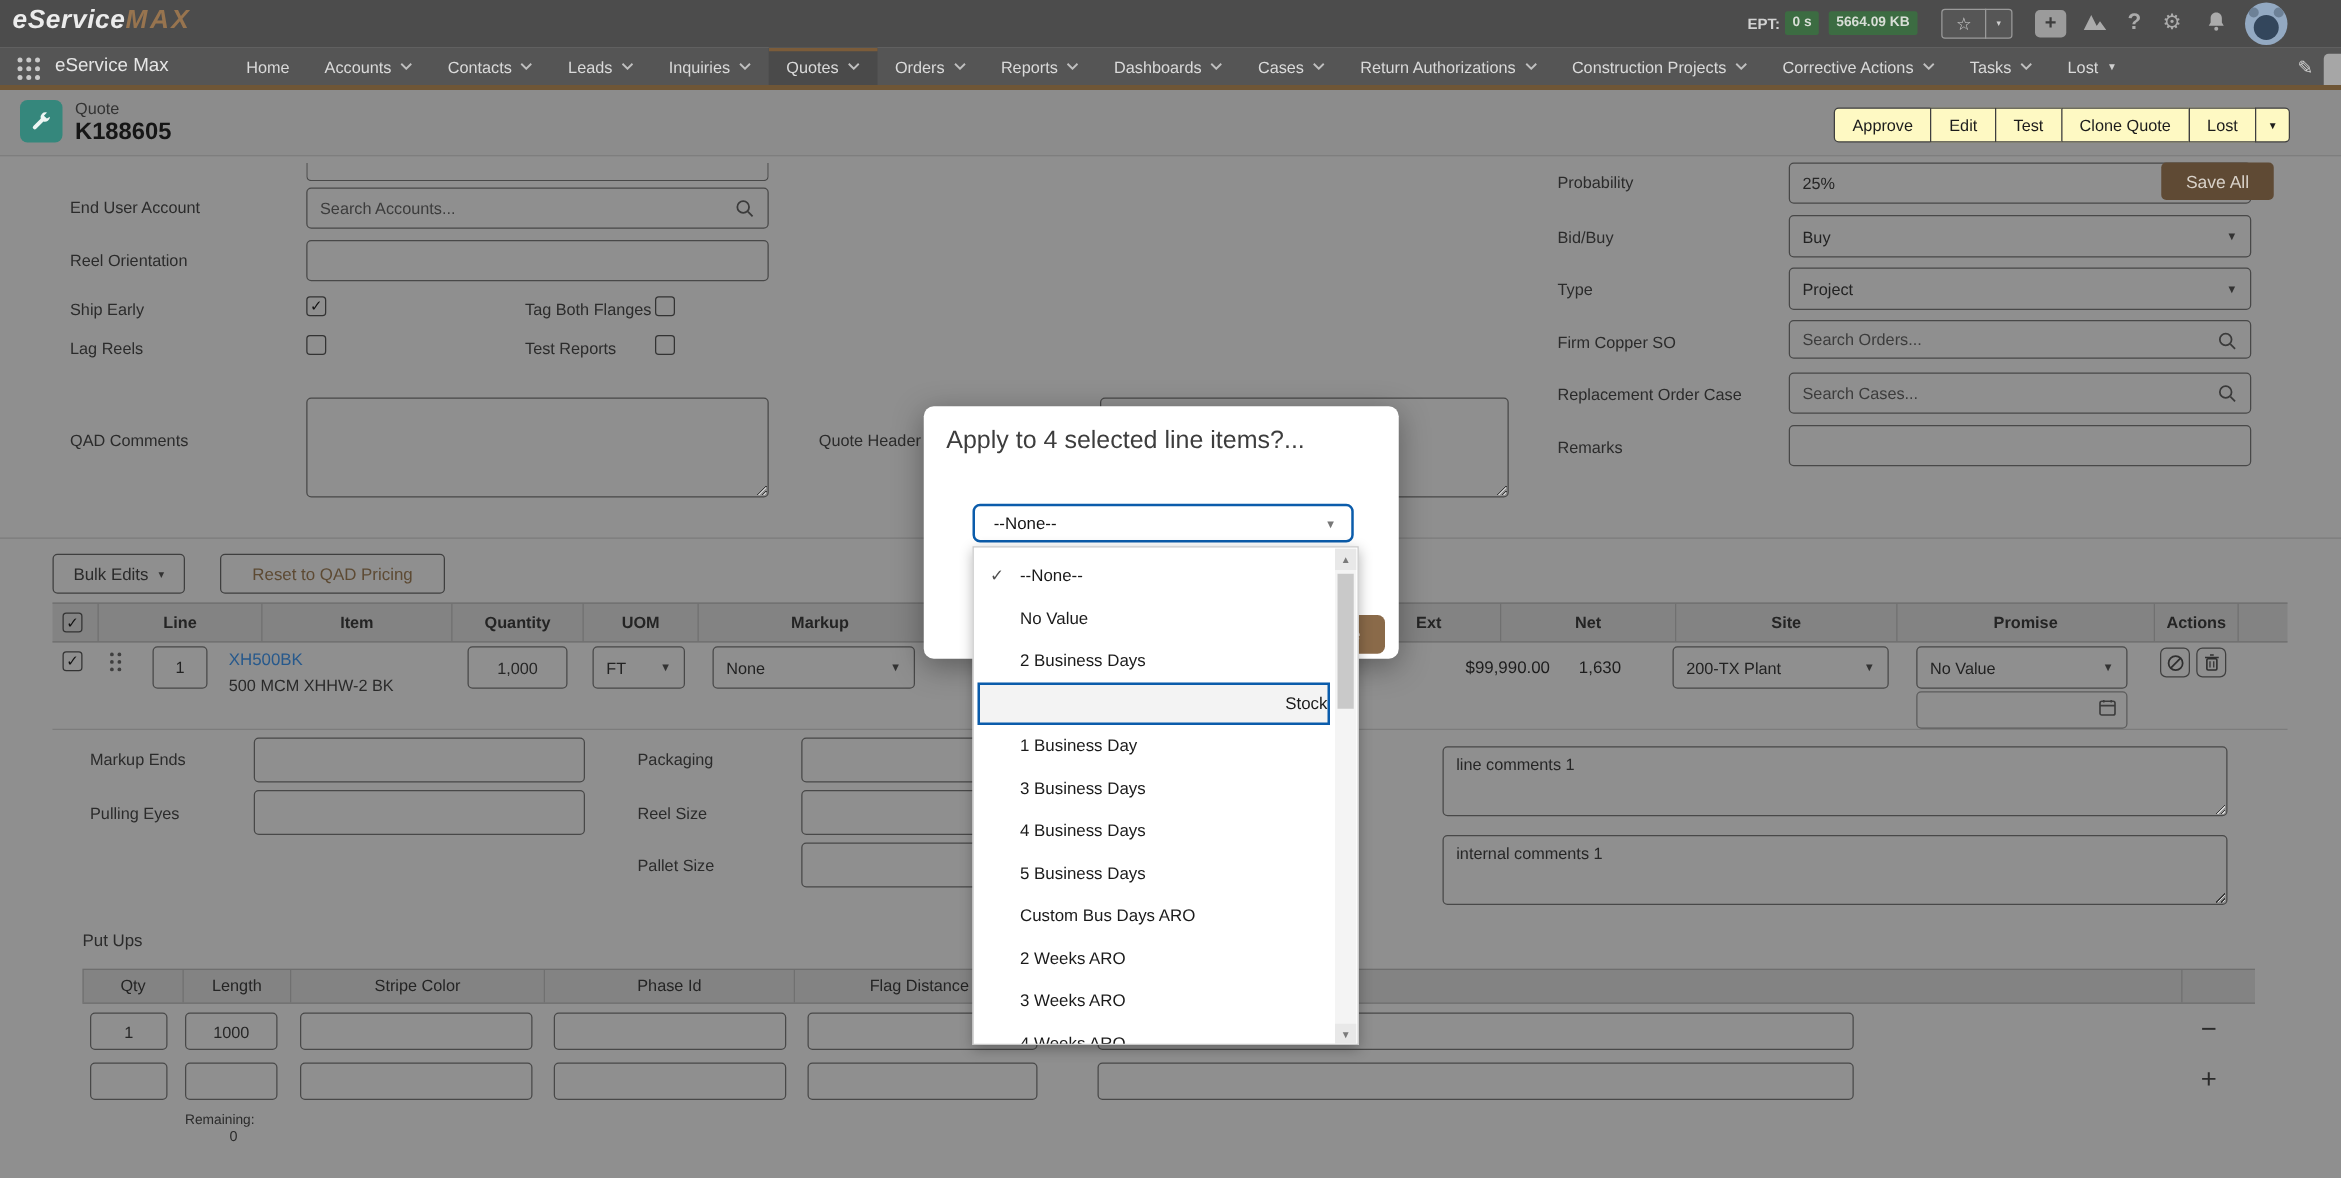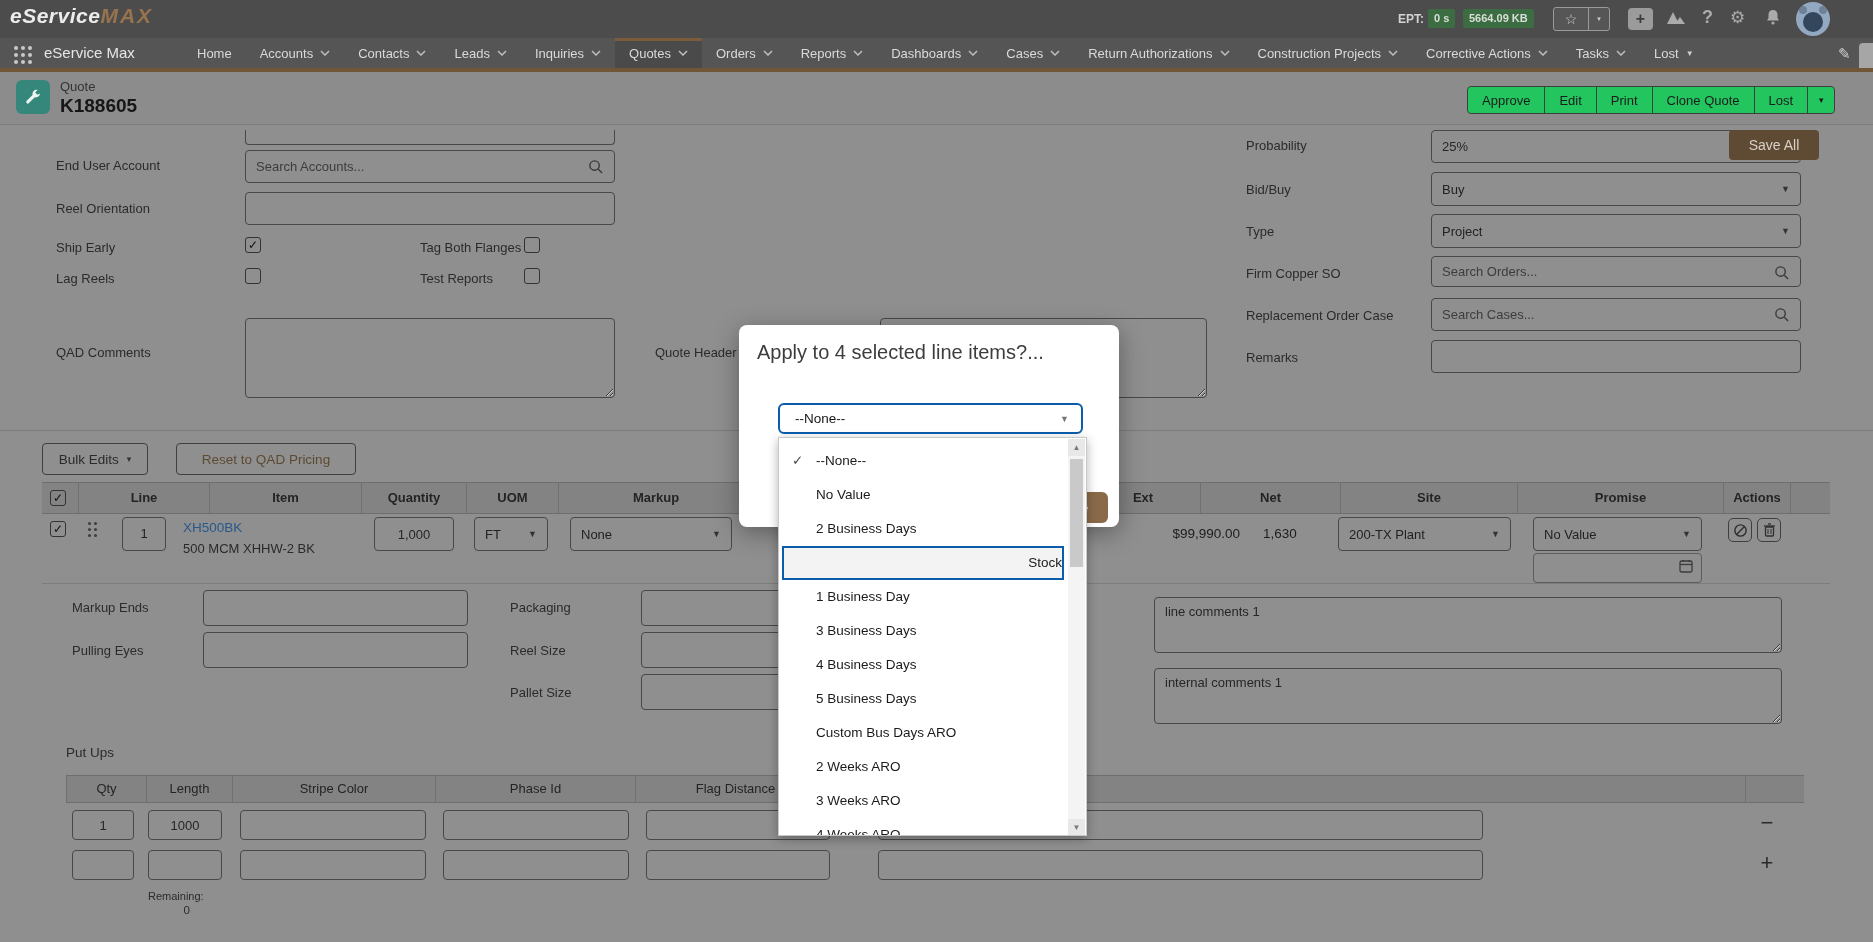--- a/index.html
+++ b/index.html
@@ -26,21 +26,21 @@
 .tab{display:flex;align-items:center;gap:7px;padding:0 14px;font-size:13px;color:#dadada;cursor:pointer}
 .tab.active{background:#4a4a4a;box-shadow:inset 0 3px 0 #7b5c3a}
 .tchev{display:flex;align-items:center}
 
 #brownbar{left:0;top:68px;width:1873px;height:4px;background:#6f5636}
 #recbar{left:0;top:72px;width:1873px;height:53px;background:#8c8c8c;border-bottom:1px solid #7e7e7e}
 #recicon{left:16px;top:80px;width:34px;height:34px;background:#35877c;border-radius:6px;display:flex;align-items:center;justify-content:center}
 .entlbl{left:60px;top:79px;font-size:13px;color:#333}
 .recnum{left:60px;top:95px;font-size:19px;font-weight:bold;color:#161616}
 #record-actions{left:1467px;top:86px;height:28px;display:flex}
-#record-actions .abtn{height:28px;padding:0 14px;font-size:13px;color:#1c1c1c;background:#22c55e;border:1px solid #3f3f3f;margin-left:-1px;font-family:inherit;cursor:pointer}
+#record-actions .abtn{height:28px;padding:0 14px;font-size:13px;color:#1c1c1c;background:#fef9c3;border:1px solid #3f3f3f;margin-left:-1px;font-family:inherit;cursor:pointer}
 #record-actions .abtn:first-child{border-radius:4px 0 0 4px;margin-left:0}
 #record-actions .caret{border-radius:0 4px 4px 0;padding:0 9px;font-size:8px}
 
 .lbl{position:absolute;font-size:13px;color:#2b2b2b;white-space:nowrap}
 .inp{position:absolute;border:1px solid #484848;border-radius:4px;background:transparent;color:#262626;font-size:13px;padding:0 10px;font-family:inherit;outline:none}
 .inp::placeholder{color:#3c3c3c;opacity:1}
 .ta{position:absolute;border:1px solid #484848;border-radius:4px;background:transparent;color:#262626;font-size:13px;padding:6px 10px;resize:both;font-family:inherit;outline:none}
 .sel{position:absolute;border:1px solid #484848;border-radius:4px;color:#222;font-size:13px;display:flex;align-items:center;justify-content:space-between;padding:0 10px;cursor:pointer}
 .car{font-size:9px;color:#333}
 .cb{position:absolute;width:16px;height:16px;border:1px solid #333;border-radius:3px;text-align:center;line-height:14px;font-size:12px;color:#111;cursor:pointer}
@@ -232,21 +232,21 @@
 <div class="abs" id="recicon">
     <svg width="18" height="18" viewBox="0 0 16 16">
       <path d="M14.2 4.8a3.6 3.6 0 0 1-4.6 3.4L4.4 13.4a1.4 1.4 0 0 1-2-2l5.2-5.2a3.6 3.6 0 0 1 4.5-4.4L9.9 4l2.1 2.1z" fill="#eef6f4"></path>
     </svg>
   </div>
 <span class="abs entlbl">Quote</span>
 <span class="abs recnum">K188605</span>
 <div class="abs" id="record-actions">
     <button class="abtn">Approve</button>
     <button class="abtn">Edit</button>
-    <button class="abtn">Print</button>
+    <button class="abtn">Test</button>
     <button class="abtn">Clone Quote</button>
     <button class="abtn">Lost</button>
     <button class="abtn caret">▼</button>
   </div>
 
 <div class="inp" style="left:245px;top:130px;width:370px;height:15px;border-top:none;border-radius:0 0 4px 4px"></div>
 
 <span class="lbl" style="left:56px;top:158px">End User Account</span>
 <input class="inp" style="left: 245px; top: 150px; width: 370px; height: 33px;" placeholder="Search Accounts...">
 <span class="searchic" style="left:588px;top:159px"><svg width="15" height="15" viewBox="0 0 16 16">

